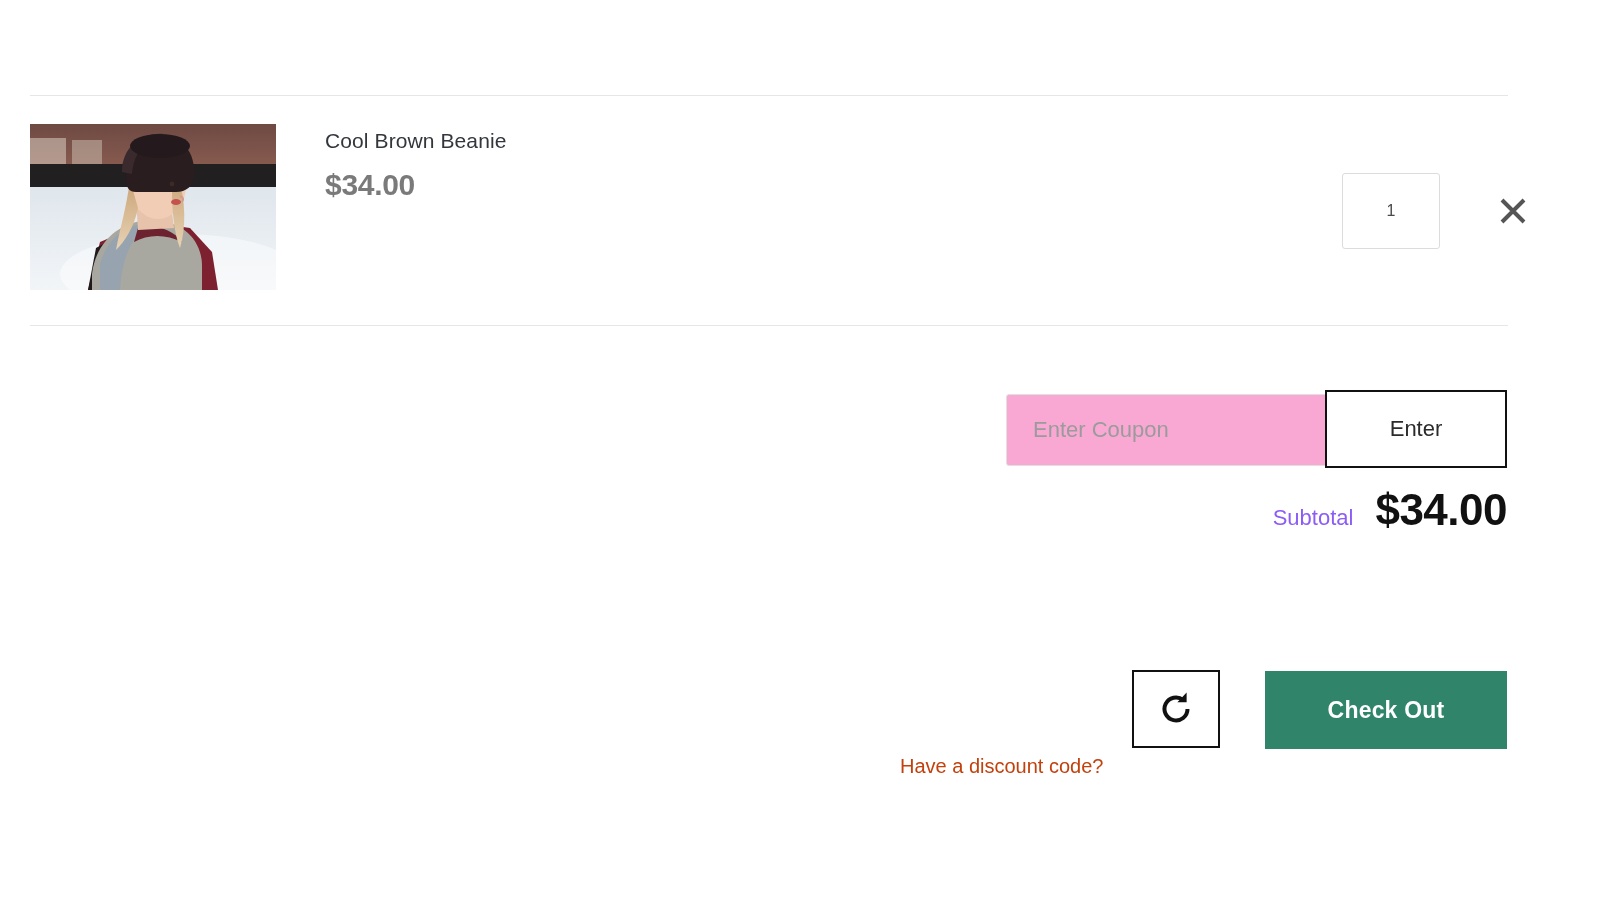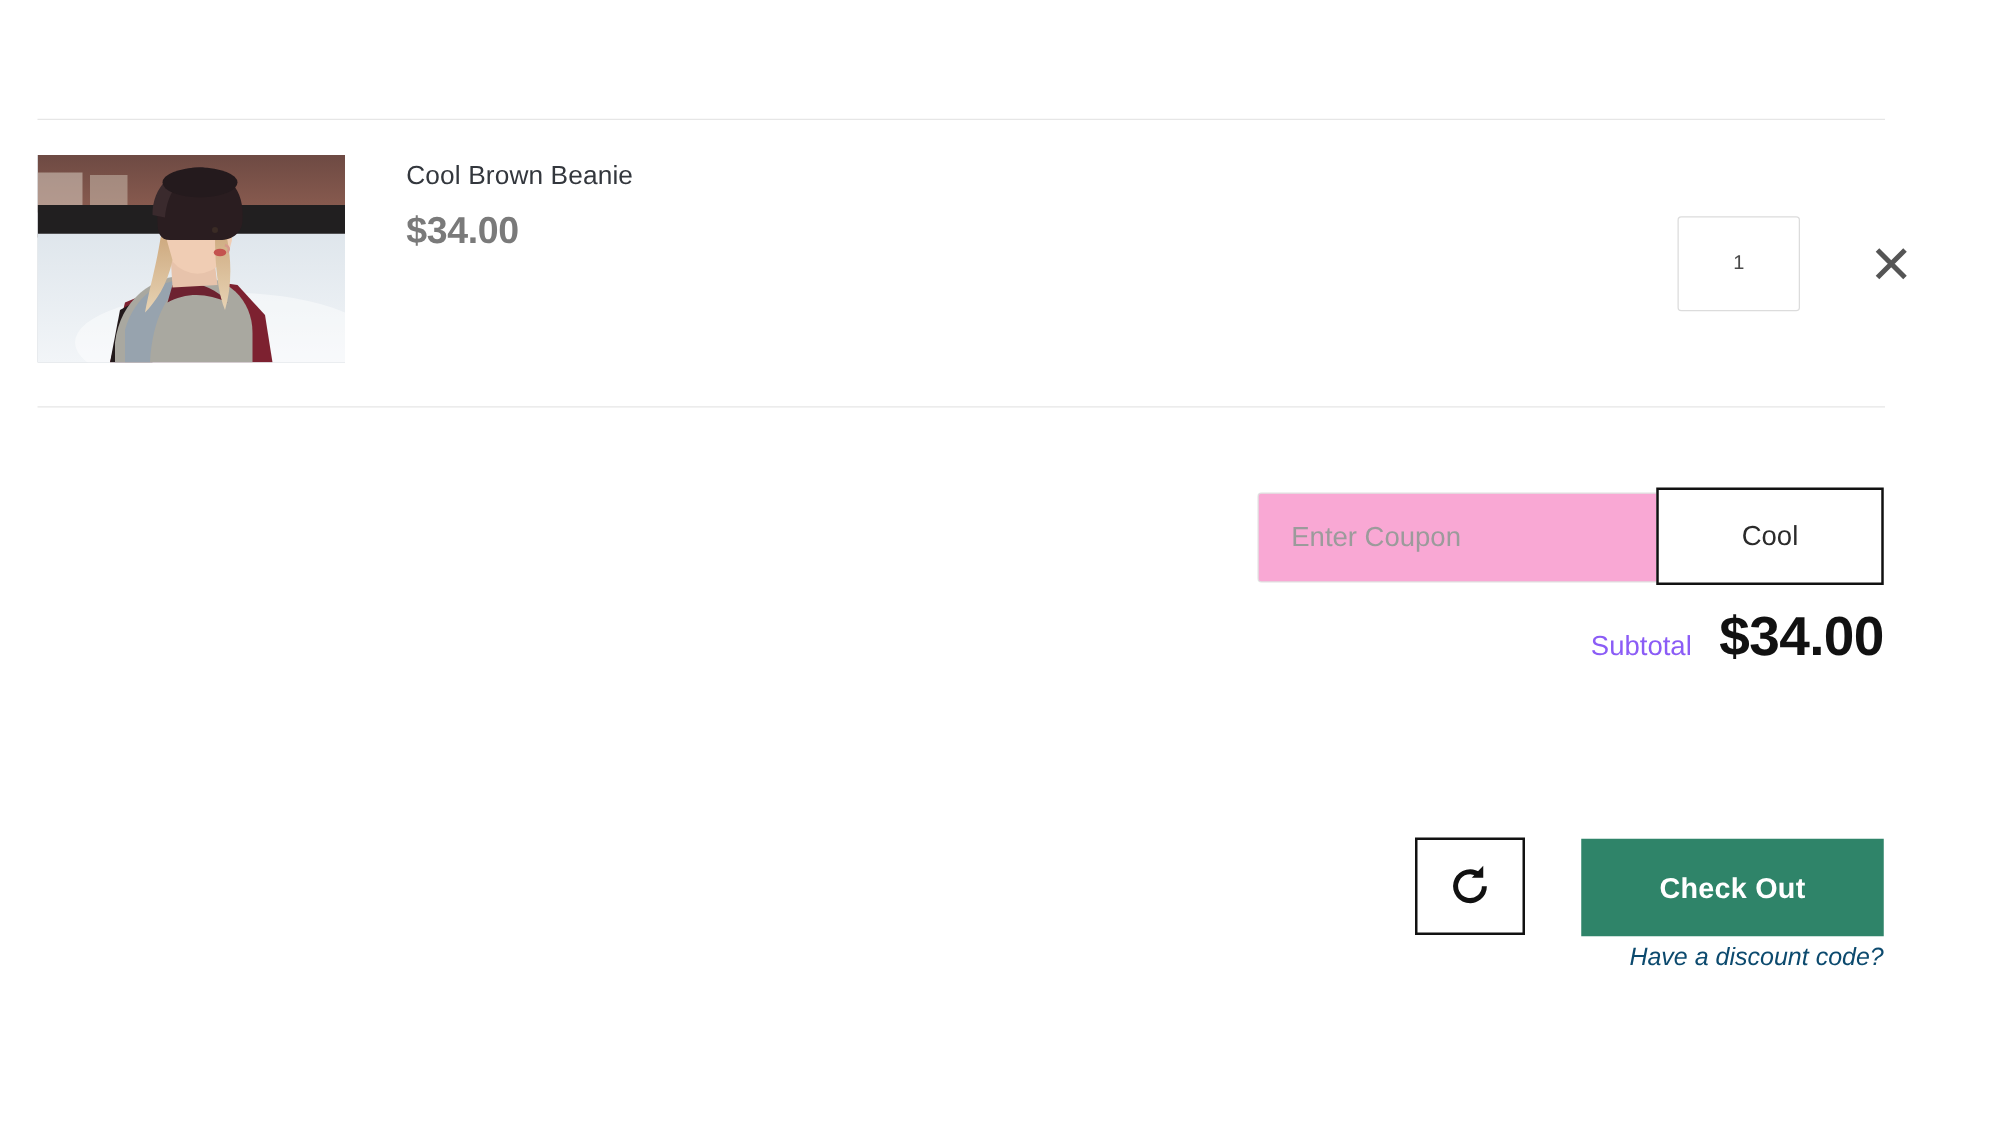--- a/index.html
+++ b/index.html
@@ -225,26 +225,24 @@
     letter-spacing: 0.2px;
     cursor: pointer;
     padding: 0;
   }
 
   .discount-link {
     position: absolute;
     left: 900px;
     top: 755px;
     width: 607px;
-    text-align: right;
     font-size: 20px;
-    color: #0c4a6e;
+    color: #c2410c;
     cursor: pointer;
     text-decoration: none;
-    font-style: italic;
   }
 </style>
 </head>
 <body>
 
 <div class="cart-page">
 
   <div class="divider top"></div>
 
   <div class="cart-item">
@@ -310,21 +308,21 @@
       </span>
     </button>
   </div>
 
   <div class="divider bottom"></div>
 
   <div class="summary">
 
     <input class="coupon-input" type="text" placeholder="Enter Coupon" style="">
 
-    <button class="coupon-apply">Cool</button>
+    <button class="coupon-apply">Enter</button>
 
     <div class="subtotal-row">
       <span class="subtotal-label">Subtotal</span>
       <span class="subtotal-value">$34.00</span>
     </div>
 
 
     <button class="update-cart-btn">
       <span>
         <svg width="46" height="46" viewBox="0 0 46 46" xmlns="http://www.w3.org/2000/svg">

